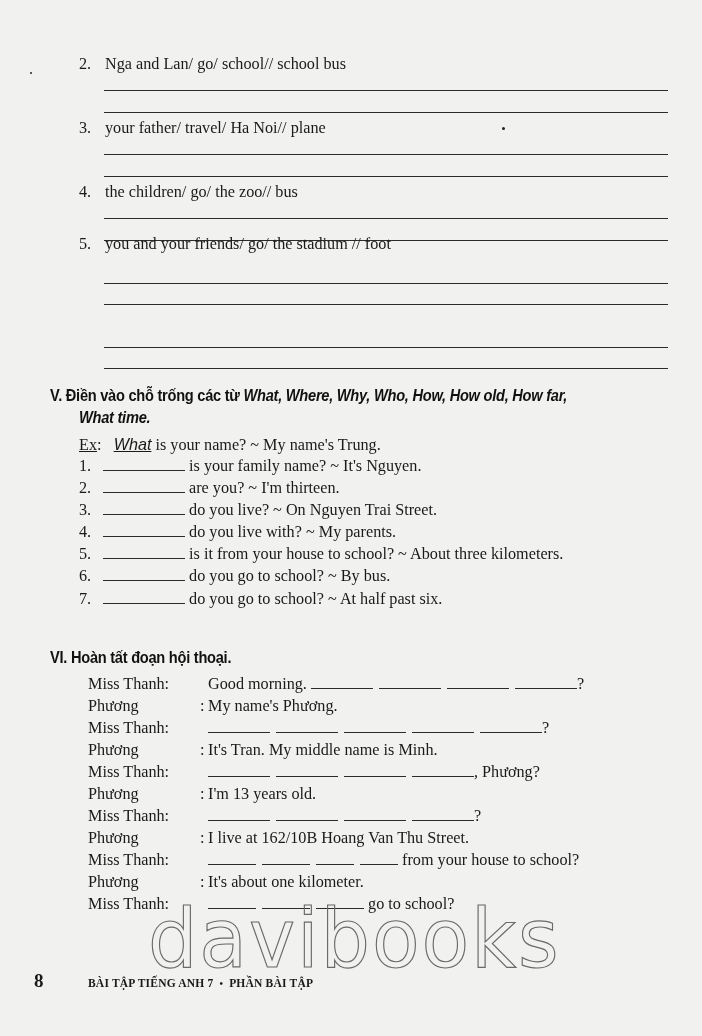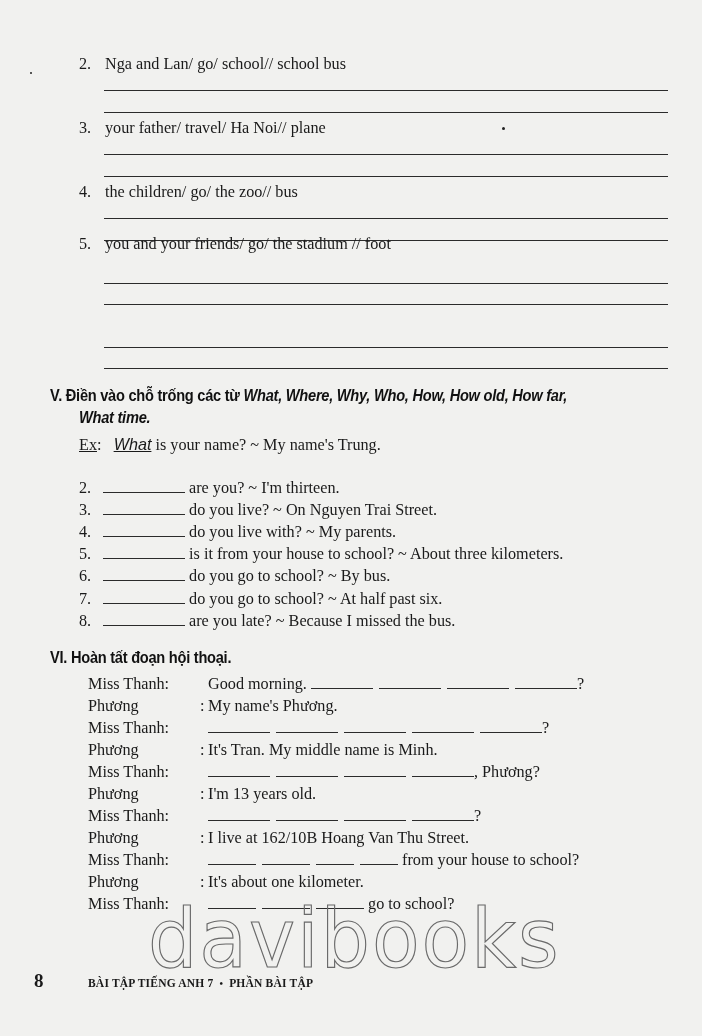--- a/index.html
+++ b/index.html
@@ -98,40 +98,40 @@
   <div class="heading" style="left:79px; top:408px;">
     <i>What time.</i>
   </div>
 
   <div class="serif ex-line" style="top:435px">
     <span class="ex-label">Ex</span>:&nbsp;&nbsp;
     <span class="ex-answer">What</span>
     <span>is your name? ~ My name's Trung.</span>
   </div>
 
+  <div class="serif fill-line" style="top:457px">
+    <span class="num">1.</span><span class="blank" style="width:82px"></span> <span>is your family name? ~ It's Nguyen.</span>
+  </div>
   <div class="serif fill-line" style="top:479px">
     <span class="num">2.</span><span class="blank" style="width:82px"></span> <span>are you? ~ I'm thirteen.</span>
   </div>
   <div class="serif fill-line" style="top:501px">
     <span class="num">3.</span><span class="blank" style="width:82px"></span> <span>do you live? ~ On Nguyen Trai Street.</span>
   </div>
   <div class="serif fill-line" style="top:523px">
     <span class="num">4.</span><span class="blank" style="width:82px"></span> <span>do you live with? ~ My parents.</span>
   </div>
   <div class="serif fill-line" style="top:545px">
     <span class="num">5.</span><span class="blank" style="width:82px"></span> <span>is it from your house to school? ~ About three kilometers.</span>
   </div>
   <div class="serif fill-line" style="top:567px">
     <span class="num">6.</span><span class="blank" style="width:82px"></span> <span>do you go to school? ~ By bus.</span>
   </div>
   <div class="serif fill-line" style="top:590px">
     <span class="num">7.</span><span class="blank" style="width:82px"></span> <span>do you go to school? ~ At half past six.</span>
-  </div>
-  <div class="serif fill-line" style="top:612px">
-    <span class="num">8.</span><span class="blank" style="width:82px"></span> <span>are you late? ~ Because I missed the bus.</span>
   </div>
 
   <div class="heading" style="left:50px; top:648px;">VI. Hoàn tất đoạn hội thoại.</div>
 
   <div class="serif dlg" style="top:675px">
     <span class="speaker"><span class="sp-name">Miss Thanh</span>:</span><span>Good morning.</span>
     <span class="blank" style="width:62px"></span><span class="gap"></span><span class="blank" style="width:62px"></span><span class="gap"></span><span class="blank" style="width:62px"></span><span class="gap"></span><span class="blank" style="width:62px"></span><span>?</span>
   </div>
   <div class="serif dlg" style="top:697px">
     <span class="speaker"><span class="sp-name" style="width:112px">Phương</span>:</span><span>My name's Phương.</span>

